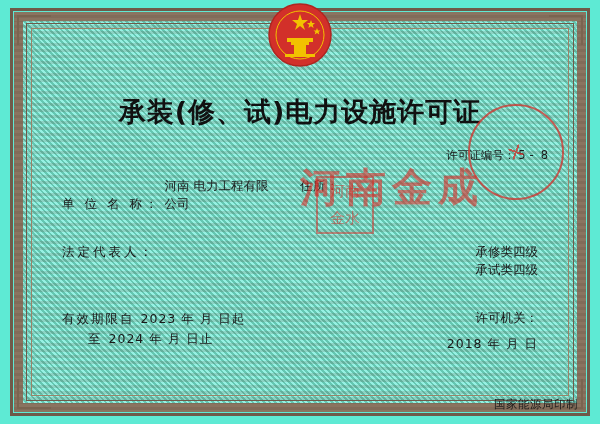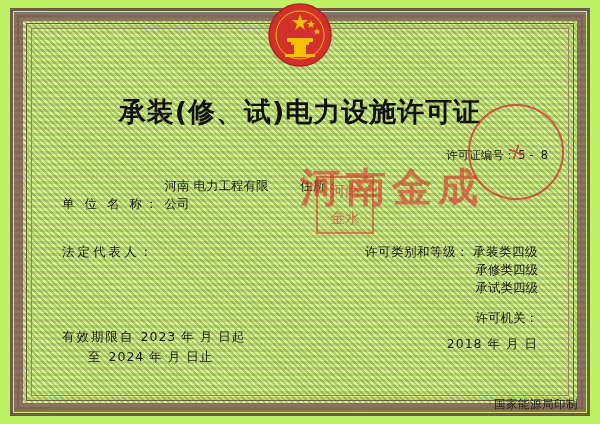--- a/index.html
+++ b/index.html
@@ -11,21 +11,21 @@
     width: 600px;
     height: 424px;
     font-family: "Liberation Sans", sans-serif;
     overflow: hidden;
   }
 
   .certificate {
     position: relative;
     width: 600px;
     height: 424px;
-    background: #bef264;
+    background: #5eead4;
     box-sizing: border-box;
   }
 
   
   .border-outer {
     position: absolute;
     left: 10px;
     top: 8px;
     right: 10px;
     bottom: 8px;
@@ -323,24 +323,20 @@
       </div>
 
       <div class="two-col" style="margin-top:26px;gap:20px;">
         <div class="col-left">
           <div class="row">
             <span class="label">法定代表人：</span>
             <span class="value"></span>
           </div>
         </div>
         <div class="col-right">
-          <div class="right-row">
-            <span class="label">许可类别和等级：</span>
-            <span class="value">承装类四级</span>
-          </div>
           <div class="grades">承修类四级</div>
           <div class="grades">承试类四级</div>
         </div>
       </div>
 
       <div class="validity">
         <div class="line">
           <span class="lab">有效期限自</span>
           <span class="dateval">2023 年          月          日起</span>
         </div>

